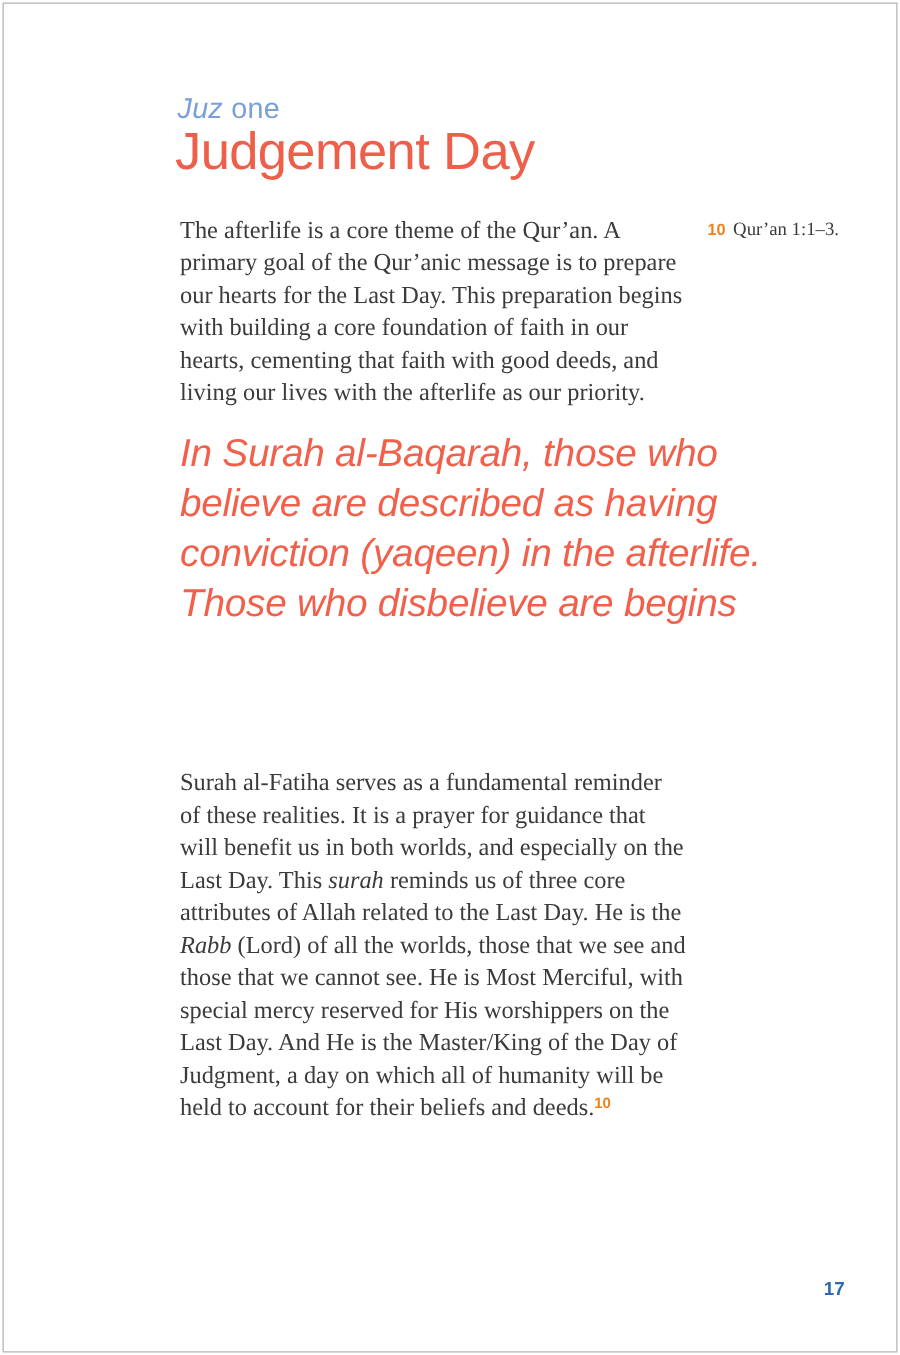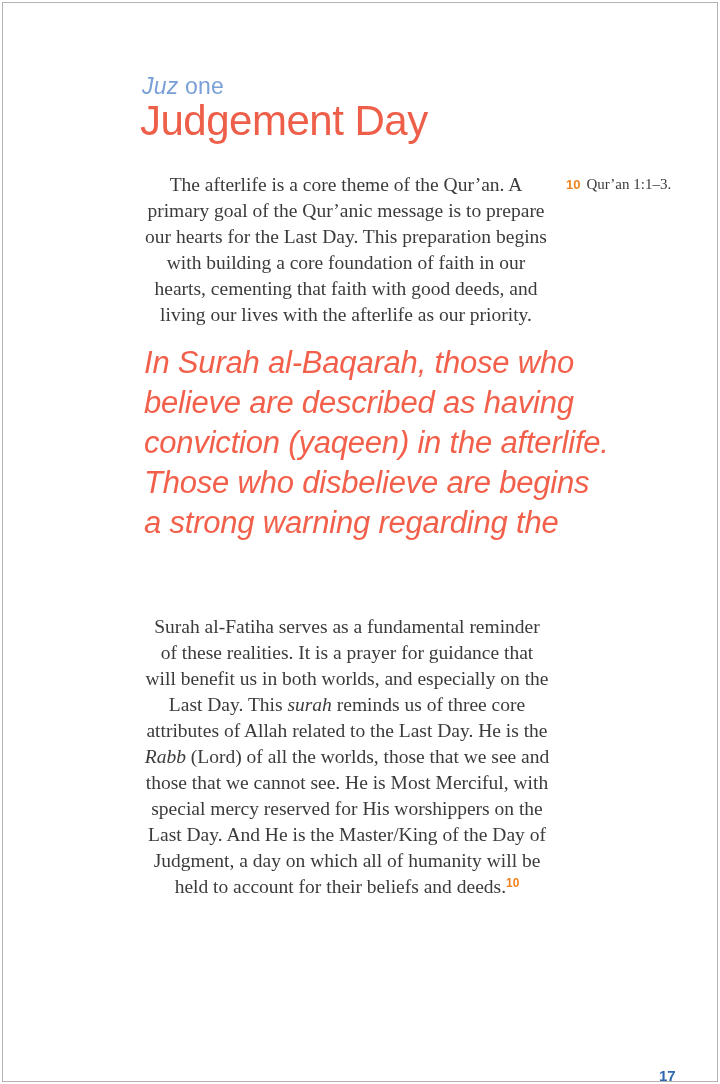--- a/index.html
+++ b/index.html
@@ -30,21 +30,20 @@
     font-size: 42px;
     font-weight: 400;
     letter-spacing: -0.5px;
     color: #EE5F4A;
   }
   .body-serif {
     font-family: "Liberation Serif", serif;
     font-size: 19.5px;
     line-height: 26px;
     color: #3B3B3B;
-    text-align: center;
   }
   .para1 {
     position: absolute;
     left: 141px; top: 169px;
     width: 404px;
   }
   .sidenote {
     position: absolute;
     left: 563px; top: 173px;
     width: 120px;
@@ -83,41 +82,39 @@
     color: #F0821E;
     vertical-align: 6px;
     line-height: 0;
   }
   .page-number {
     position: absolute;
     left: 656px; top: 1020px;
     font-size: 15px;
     font-weight: bold;
     color: #2D69AF;
-    margin-top: 44px;
   }
 </style>
 </head>
 <body>
 
 <div class="page">
 
   <div class="kicker"><span class="kicker-italic">Juz</span><span> one</span></div>
 
   <h1 class="page-title">Judgement Day</h1>
 
   <p class="para1 body-serif">The afterlife is a core theme of the Qur’an. A primary goal of the Qur’anic message is to prepare our hearts for the Last Day. This preparation begins with building a core foundation of faith in our hearts, cementing that faith with good deeds, and living our lives with the afterlife as our priority.</p>
 
   <div class="sidenote"><span class="sidenote-number">10</span><span>Qur’an 1:1–3.</span></div>
 
   <div class="pull-quote">
     <div>In Surah al-Baqarah, those who</div>
     <div>believe are described as having</div>
     <div>conviction (yaqeen) in the afterlife.</div>
     <div>Those who disbelieve are begins</div>
-    <div>a strong warning regarding the</div>
   </div>
 
   <p class="para2 body-serif"><span>Surah al-Fatiha serves as a fundamental reminder of these realities. It is a prayer for guidance that will benefit us in both worlds, and especially on the Last Day. This </span><em>surah</em><span> reminds us of three core attributes of Allah related to the Last Day. He is the </span><em>Rabb</em><span> (Lord) of all the worlds, those that we see and those that we cannot see. He is Most Merciful, with special mercy reserved for His worshippers on the Last Day. And He is the Master/King of the Day of Judgment, a day on which all of humanity will be held to account for their beliefs and deeds.</span><sup class="footnote-marker">10</sup></p>
 
   <div class="page-number">17</div>
 
 </div>
 
 </body></html>

